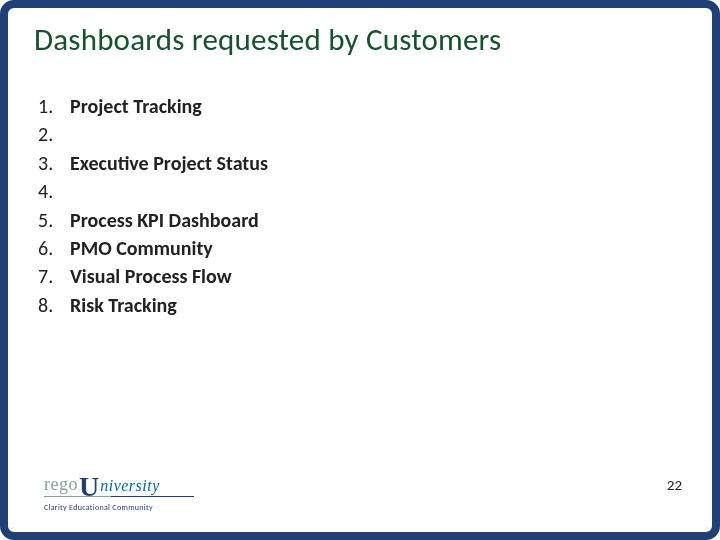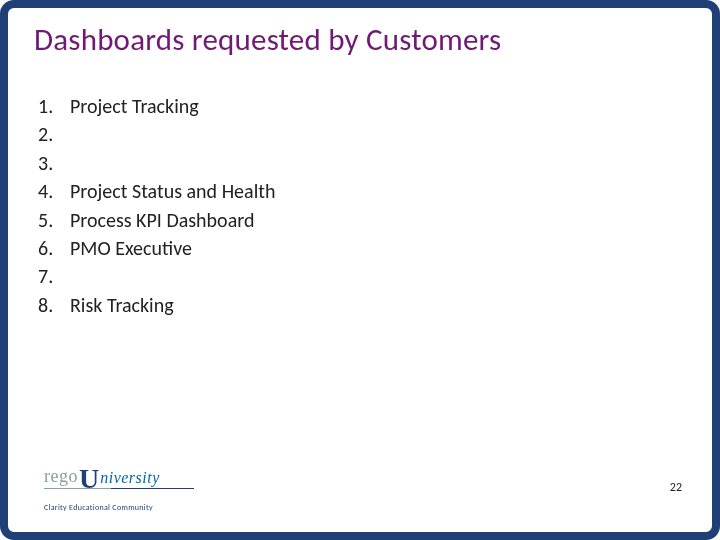--- a/index.html
+++ b/index.html
@@ -19,21 +19,21 @@
     position: relative;
     background: #ffffff;
   }
   .title {
     position: absolute;
     top: 12px;
     left: 26px;
     right: 26px;
     font-size: 31px;
     font-weight: 400;
-    color: #701a75;
+    color: #14532d;
     letter-spacing: 0.2px;
   }
   .list {
     position: absolute;
     top: 84px;
     left: 30px;
     right: 40px;
   }
   .list-item {
     display: flex;
@@ -41,20 +41,21 @@
     font-size: 20px;
     color: #222;
     line-height: 1.42;
   }
   .list-num {
     width: 30px;
     text-align: left;
   }
   .list-label {
     padding-left: 2px;
+    font-weight: bold;
   }
   .footer-logo {
     position: absolute;
     left: 36px;
     bottom: 20px;
     display: flex;
     flex-direction: column;
   }
   .logo-row {
     display: flex;
@@ -85,62 +86,63 @@
     margin-top: 1px;
   }
   .logo-underline .bar1 {
     height: 1px;
     background: linear-gradient(to right, #8aa0a0 0%, #8aa0a0 45%, #1f3f77 45%, #1f3f77 100%);
   }
   .logo-tagline {
     font-size: 8px;
     color: #1f3f77;
     letter-spacing: 0.3px;
-    margin-top: 12px;
+    margin-top: 4px;
   }
   .page-number {
     position: absolute;
     right: 30px;
     bottom: 38px;
-    font-size: 12px;
+    font-size: 15px;
     color: #222;
   }
 </style>
 </head>
 <body>
 
 <div class="slide">
 
   <div class="title">Dashboards requested by Customers</div>
 
   <div class="list">
     <div class="list-item">
       <span class="list-num">1.</span>
       <span class="list-label">Project Tracking</span>
     </div>
     <div class="list-item">
       <span class="list-num">2.</span>
     </div>
     <div class="list-item">
       <span class="list-num">3.</span>
+      <span class="list-label">Executive Project Status</span>
     </div>
     <div class="list-item">
       <span class="list-num">4.</span>
-      <span class="list-label">Project Status and Health</span>
     </div>
     <div class="list-item">
       <span class="list-num">5.</span>
       <span class="list-label">Process KPI Dashboard</span>
     </div>
     <div class="list-item">
       <span class="list-num">6.</span>
-      <span class="list-label">PMO Executive</span>
+      <span class="list-label">PMO Community</span>
     </div>
     <div class="list-item">
       <span class="list-num">7.</span>
+      <span class="list-label">Visual Process Flow</span>
     </div>
     <div class="list-item">
       <span class="list-num">8.</span>
       <span class="list-label">Risk Tracking</span>
     </div>
   </div>
 
   <div class="footer-logo">
     <div class="logo-row">
       <span class="logo-rego">rego</span>

